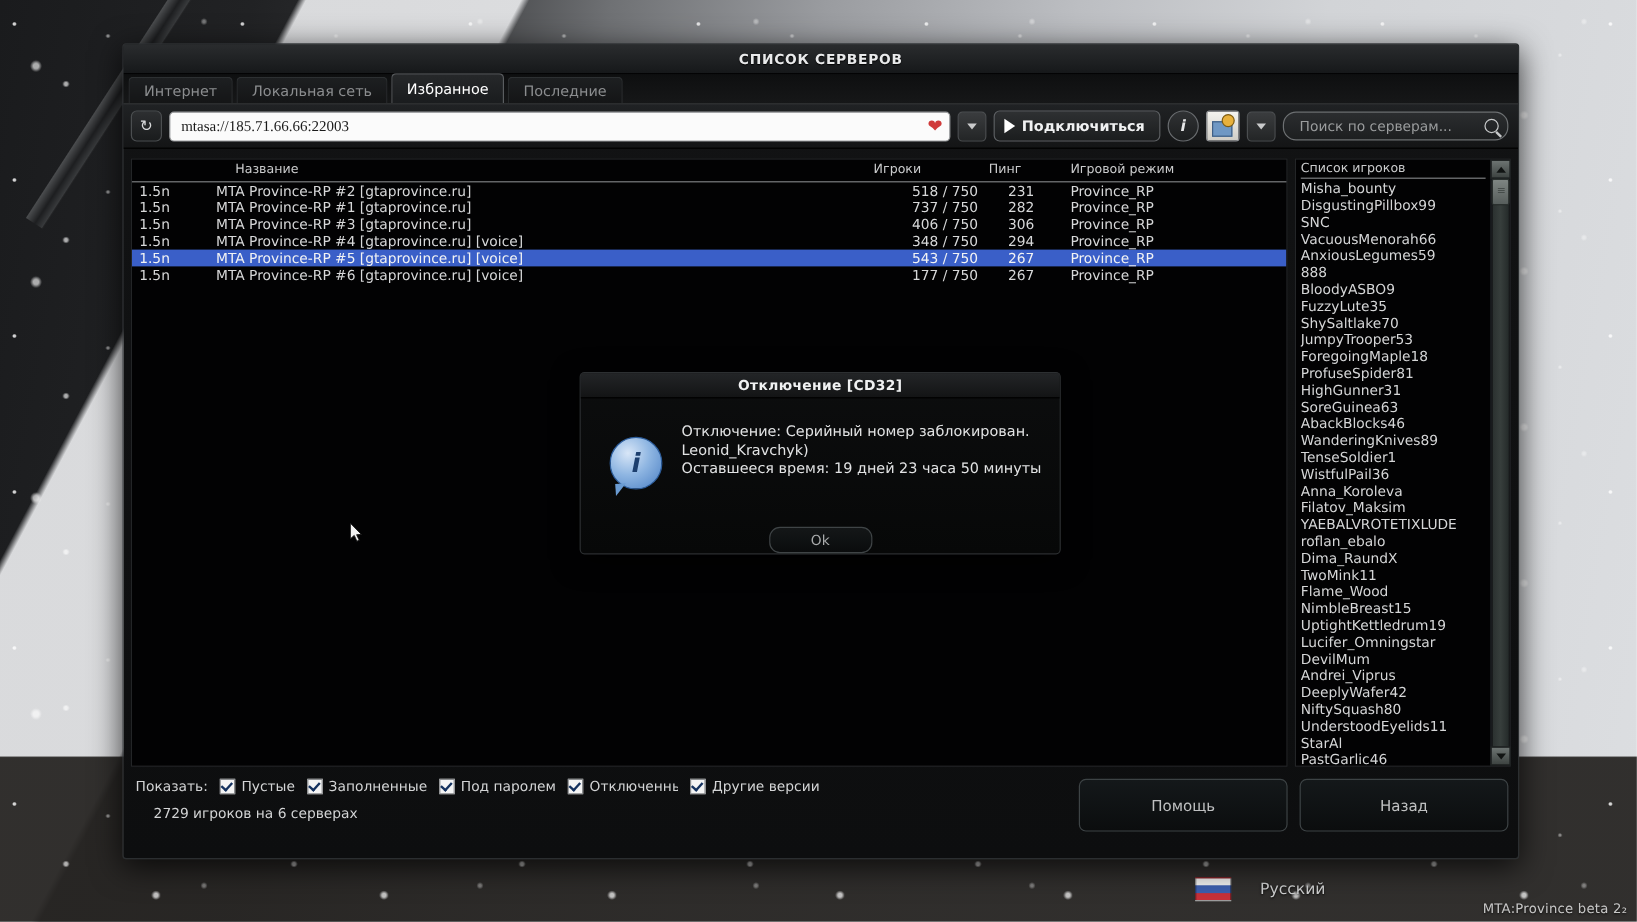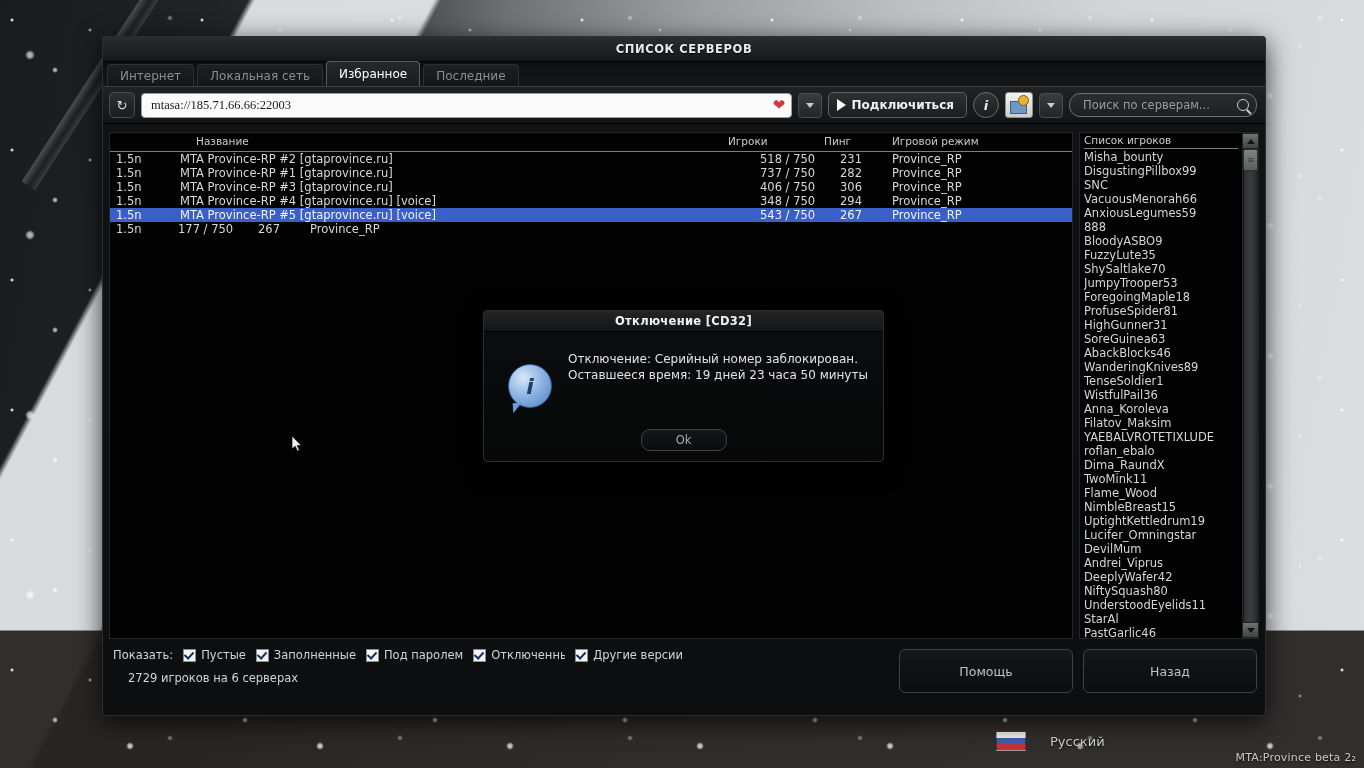--- a/index.html
+++ b/index.html
@@ -443,21 +443,21 @@
     transform: rotate(-4deg);
   }
   .modal-text {
     flex: 1;
     color: #e2e3e4;
     font-size: 12px;
     line-height: 15.5px;
     padding-top: 6px;
     min-width: 0;
   }
-  .modal-foot { height: 42px; display: flex; align-items: center; justify-content: center; }
+  .modal-foot { height: 42px; display: flex; align-items: flex-end; justify-content: center; }
   .okbtn {
     width: 84px; height: 20px;
     border: 1px solid #3f4446;
     border-radius: 9px;
     background: linear-gradient(to bottom,#141718,#0a0c0d);
     color: #a9abac;
     font-size: 11.5px;
     display: flex; align-items: center; justify-content: center;
     cursor: pointer;
   }
@@ -579,20 +579,21 @@
           </div>
           <div class="trow sel">
             <div class="c-ver">1.5n</div>
             <div class="c-name">MTA Province-RP #5  [gtaprovince.ru] [voice]</div>
             <div class="c-play">543 / 750</div>
             <div class="c-ping">267</div>
             <div class="c-mode">Province_RP</div>
           </div>
           <div class="trow">
             <div class="c-ver">1.5n</div>
+            <div class="c-name">MTA Province-RP #6  [gtaprovince.ru] [voice]</div>
             <div class="c-play">177 / 750</div>
             <div class="c-ping">267</div>
             <div class="c-mode">Province_RP</div>
           </div>
         </div>
     </div>
 
     <div class="playerpane">
       <div class="plcol">
         <div class="pl-head">Список игроков</div>
@@ -682,20 +683,21 @@
   </div>
 
 </div>
 
 <div class="modal">
   <div class="modal-title">Отключение [CD32]</div>
   <div class="modal-body">
     <div class="info-circle">i</div>
     <div class="modal-text">
       <div>Отключение: Серийный номер заблокирован.</div>
+      <div>Leonid_Kravchyk)</div>
       <div>Оставшееся время: 19 дней 23 часа 50 минуты</div>
     </div>
   </div>
   <div class="modal-foot">
     <div class="okbtn">Ok</div>
   </div>
 </div>
 
 <svg class="cursor" viewBox="0 0 11 16">
   <polygon points="0,0 0,13 3.2,10.2 5.4,15 7.4,14.2 5.2,9.6 9.2,9.4" fill="#f2f2f2" stroke="#1a1a1a" stroke-width="0.8"></polygon>

